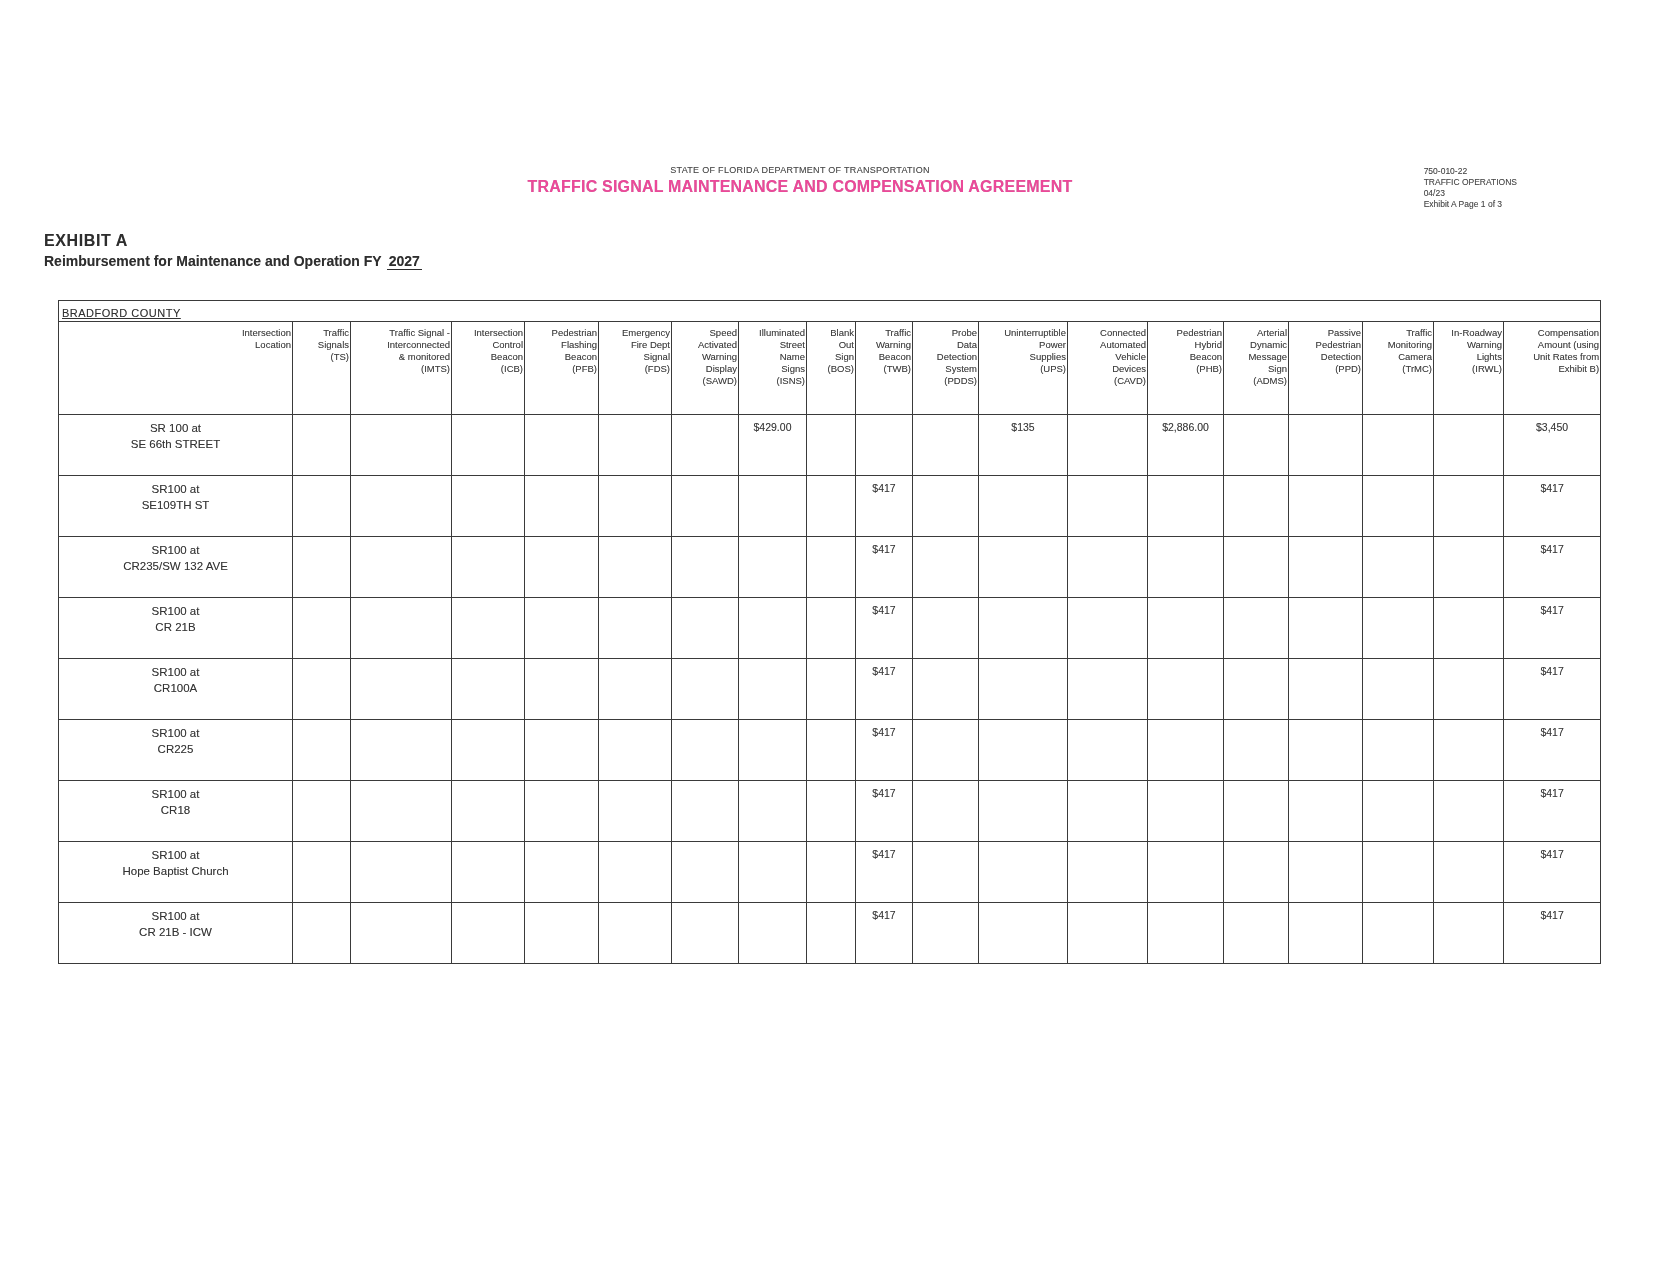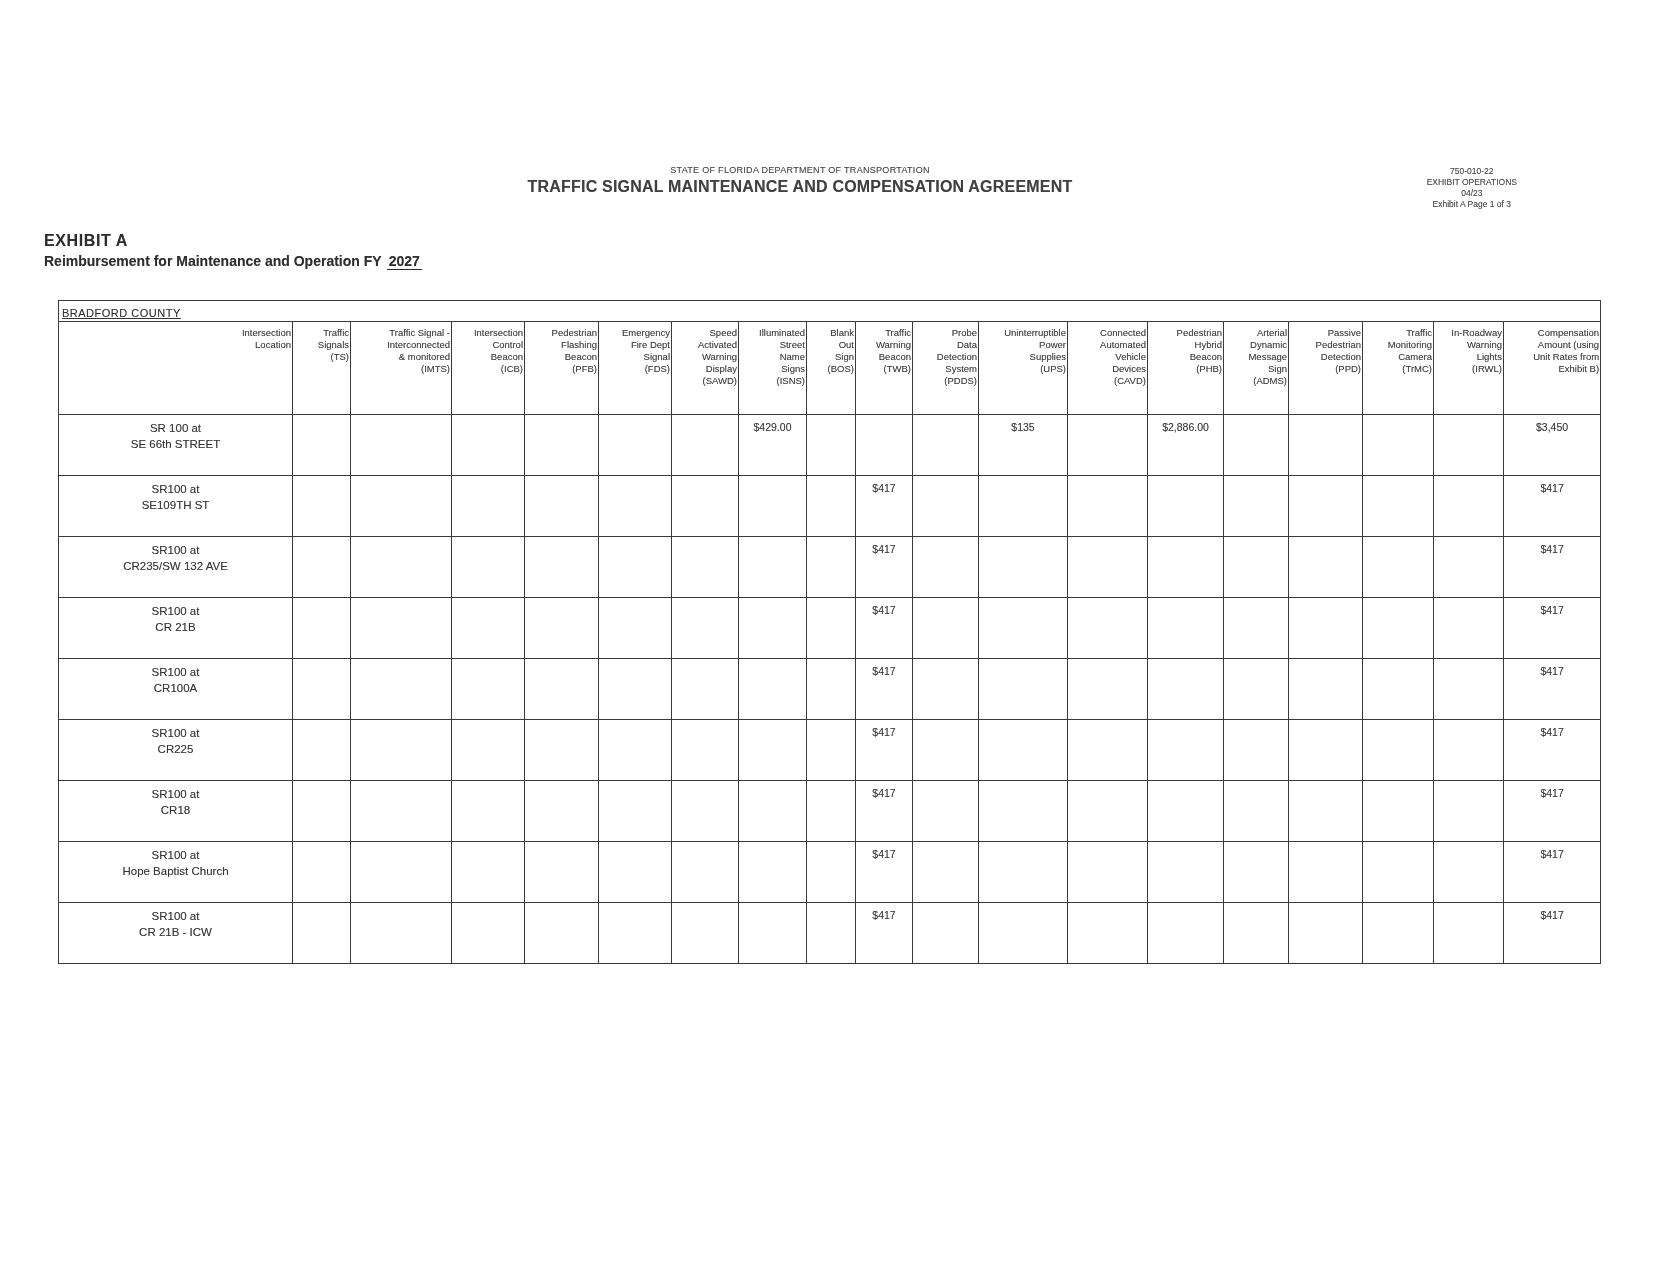--- a/index.html
+++ b/index.html
@@ -3,27 +3,27 @@
 <meta charset="utf-8">
 <style>
   html,body { margin:0; padding:0; background:#e8e8e8; }
   .page {
     position:relative; width:1657px; height:1271px; background:#ffffff;
     font-family:"Liberation Sans", sans-serif; color:#2e2e2e; overflow:hidden;
     text-shadow:0 0 0.6px rgba(80,80,80,0.45);
   }
   
   .corner-block {
-    position:absolute; top:166px; right:140px; text-align:center;
+    position:absolute; top:166px; right:140px; text-align:left;
     font-size:8.5px; line-height:1.3; color:#4b4b4b;
   }
   
   .center-head { position:absolute; top:165px; left:29px; width:1542px; text-align:center; }
   .agency { font-size:9px; color:#4b4b4b; letter-spacing:0.3px; }
-  .doc-title { font-size:16px; font-weight:bold; color:#404040; margin-top:3px; letter-spacing:0.2px; }
+  .doc-title { font-size:16px; font-weight:bold; color:#ec4899; margin-top:3px; letter-spacing:0.2px; }
   .exhibit-head { position:absolute; top:232px; left:44px; width:1542px; }
   .exhibit-title { font-size:16px; font-weight:bold; letter-spacing:0.6px; }
   .exhibit-subtitle { font-size:14px; font-weight:bold; margin-top:3px; }
   .fy { border-bottom:1.8px solid #2c2c2c; margin-left:5px; padding:0 2px; }
   
   .table-wrap { position:absolute; top:300px; left:58px; width:1542px; }
   table { border-collapse:collapse; table-layout:fixed; width:1542px; background:#fff; }
   th, td { border:1.6px solid #3a3a3a; overflow:hidden; }
   th { font-weight:400; }
   .county-cell { height:17px; text-align:left; vertical-align:top; padding:2px 0 0 3px; }
@@ -38,21 +38,21 @@
   }
   tbody td.loc { font-size:11.5px; color:#353535; }
 </style>
 </head>
 <body>
 
 <div class="page">
 
   <div class="corner-block">
     <div>750-010-22</div>
-    <div>EXHIBIT OPERATIONS</div>
+    <div>TRAFFIC OPERATIONS</div>
     <div>04/23</div>
     <div>Exhibit A Page 1 of 3</div>
   </div>
 
   <div class="center-head">
     <div class="agency">STATE OF FLORIDA DEPARTMENT OF TRANSPORTATION</div>
     <div class="doc-title">TRAFFIC SIGNAL MAINTENANCE AND COMPENSATION AGREEMENT</div>
   </div>
 
   <div class="exhibit-head">

